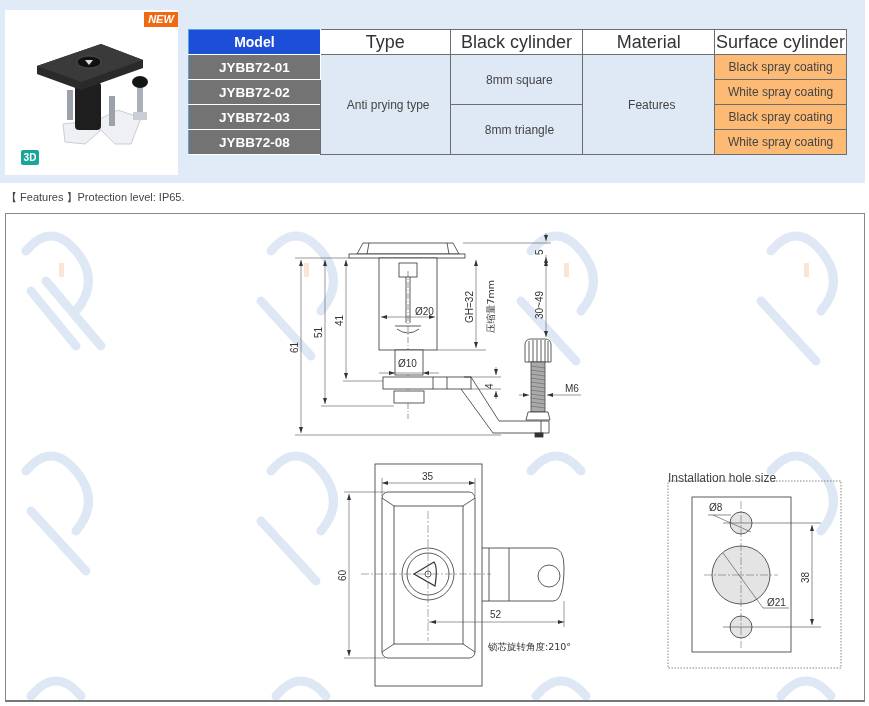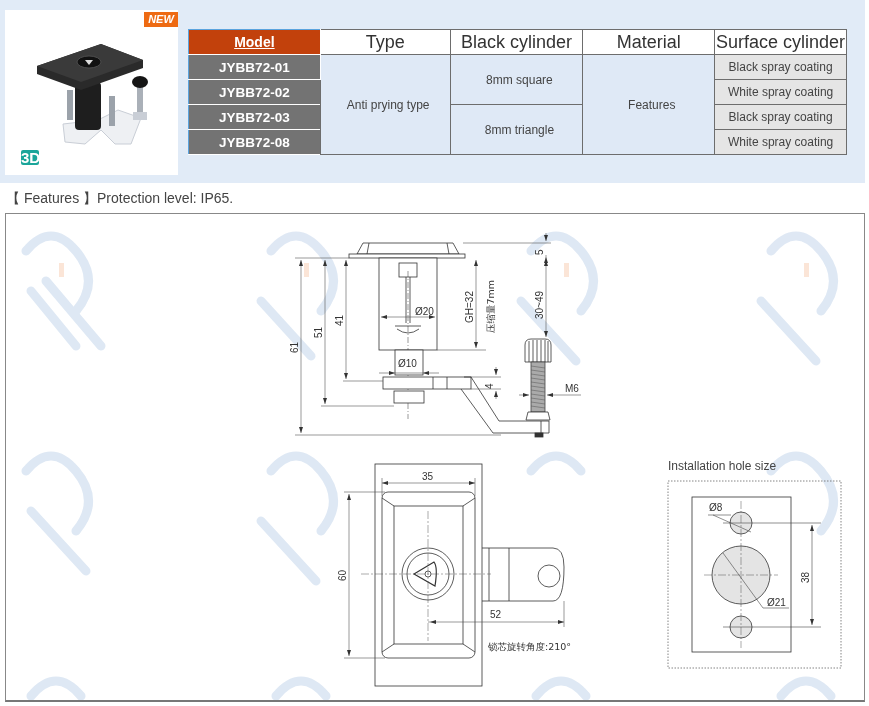--- a/index.html
+++ b/index.html
@@ -16,56 +16,56 @@
   }
   .badge-new {
     position: absolute; right: 0; top: 2px; width: 34px; height: 15px;
     background: #ee6a12; color: #fff; font-style: italic; font-weight: bold;
     font-size: 11px; line-height: 15px; text-align: center;
     font-family: "Liberation Sans", sans-serif;
   }
   .badge-3d {
     position: absolute; left: 16px; top: 140px; width: 18px; height: 15px;
     background: #1aa59a; color: #fff; font-weight: bold;
-    font-size: 15px; line-height: 15px; text-align: center; border-radius: 2px;
+    font-size: 10px; line-height: 15px; text-align: center; border-radius: 2px;
     font-family: "Liberation Sans", sans-serif;
   }
   .product-photo { position: absolute; left: 18px; top: 22px; width: 140px; height: 120px; }
 
   table.spec {
     position: absolute; left: 188px; top: 29px; width: 659px;
     border-collapse: collapse; font-size: 12px;
   }
   table.spec th, table.spec td {
     border: 1px solid #6d6d6d; text-align: center; height: 25px; padding: 0;
     font-family: "Liberation Sans", sans-serif;
   }
   table.spec th { background: #ffffff; font-weight: normal; color: #333; font-size: 18px; }
-  table.spec th.model-h { background: #c2410c; color: #fff; font-weight: bold; font-size: 14px; border-color: #5aa3de #ffffff #ffffff #5aa3de; text-decoration: underline; }
+  table.spec th.model-h { background: #1d4ed8; color: #fff; font-weight: bold; font-size: 14px; border-color: #5aa3de #ffffff #ffffff #5aa3de; }
   table.spec td.model {
     background: #737373; color: #fff; font-weight: bold; font-size: 13.5px;
     border-color: #ffffff; border-left-color: #5aa3de;
   }
   table.spec td.merged { background: #dfe9f6; color: #444; padding-left: 6px; }
-  table.spec td.surface { background: #e5e5e5; color: #444; }
+  table.spec td.surface { background: #fdba74; color: #444; }
 
   .features {
-    position: absolute; left: 6px; top: 190px; font-size: 14px; color: #444;
+    position: absolute; left: 6px; top: 190px; font-size: 11px; color: #444;
     font-family: "Liberation Sans", sans-serif;
   }
 
   .drawing-frame {
     position: absolute; left: 5px; top: 213px; width: 860px; height: 489px;
     border: 1px solid #888; border-bottom: 2px solid #777; background: #fff;
     overflow: hidden;
   }
   .drawing-frame svg { position: absolute; left: 0; top: 0; }
 
   .hole-title {
-    position: absolute; left: 662px; top: 245px; font-size: 12px; color: #444;
+    position: absolute; left: 662px; top: 257px; font-size: 12px; color: #444;
     font-family: "Liberation Sans", sans-serif;
   }
   .dim { font-family: "Liberation Sans", sans-serif; font-size: 10px; fill: #333; }
   .note { font-family: "DejaVu Sans", sans-serif; font-size: 9.5px; fill: #333; }
   .wm { fill: none; stroke: #dbe6f3; stroke-width: 9; stroke-linecap: round; }
   .wm-o { fill: #fbe3d3; }
 </style>
 </head>
 <body>
 

